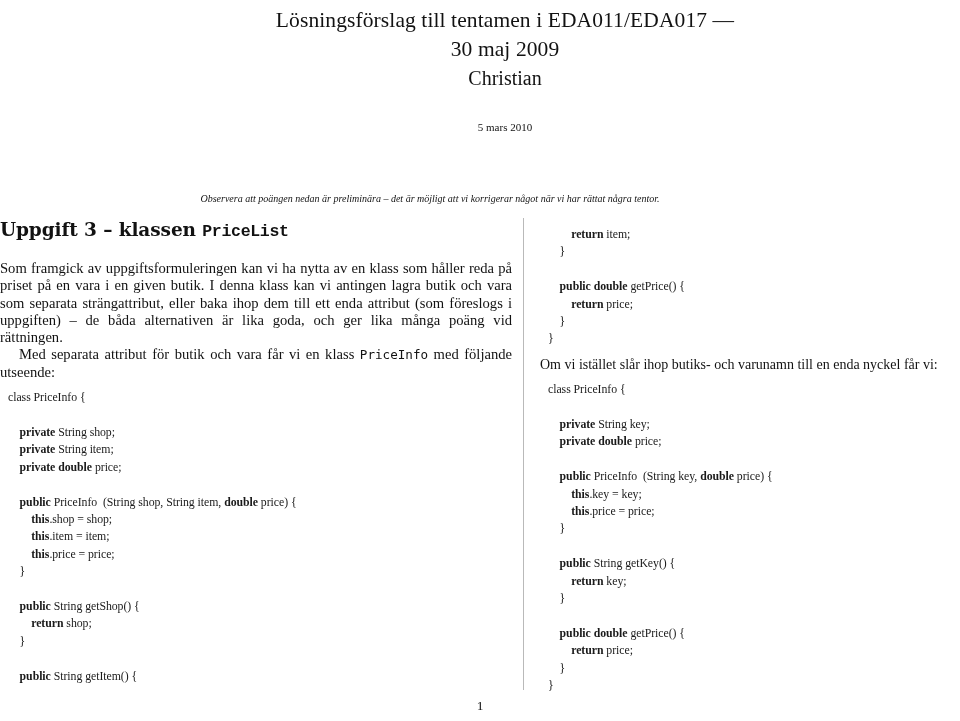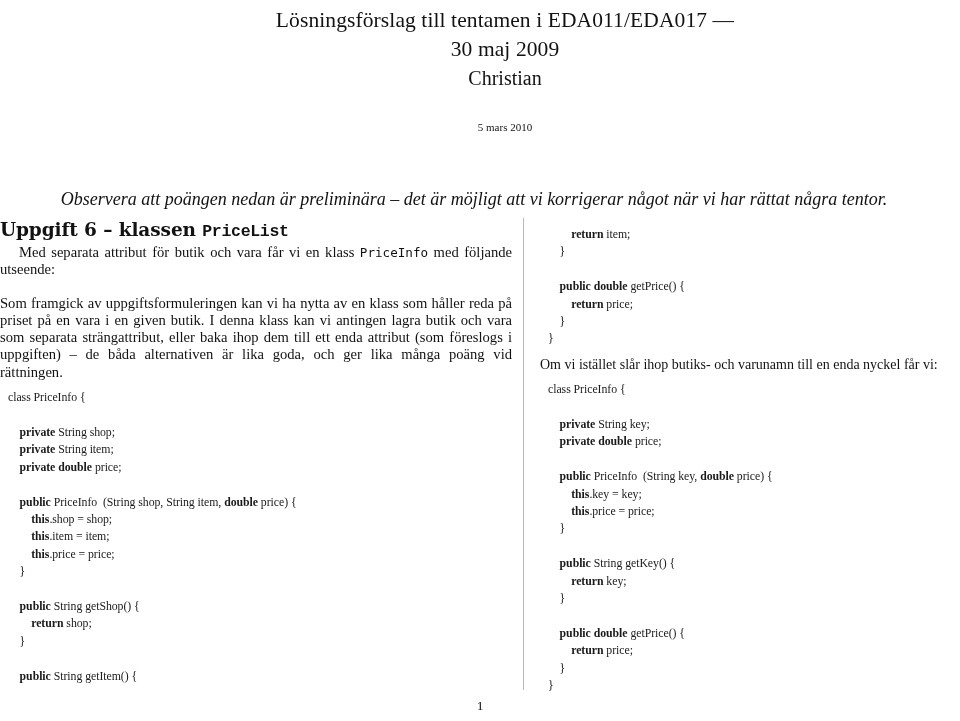--- a/index.html
+++ b/index.html
@@ -48,23 +48,22 @@
   }
 
   
   .notice {
     position: absolute;
     left: 0;
     top: 190px;
     width: 860px;
     text-align: center;
     font-style: italic;
-    font-size: 18px;
+    font-size: 10px;
     line-height: 18px;
-    margin-left: 44px;
   }
 
   
   .col-left {
     position: absolute;
     left: 0px;
     top: 218px;
     width: 512px;
   }
   .col-right {
@@ -152,25 +151,25 @@
     <div class="title-line">30 maj 2009</div>
     <div class="author">Christian</div>
     <div class="docdate">5 mars 2010</div>
   </div>
 
   <div class="notice">Observera att poängen nedan är preliminära – det är möjligt att vi korrigerar något när vi har rättat några tentor.</div>
 
   <div class="vrule"></div>
 
   <div class="col-left">
-    <h2 class="section"><span>Uppgift 6 – klassen </span><span class="mono">PriceList</span></h2>
+    <h2 class="section"><span>Uppgift 3 – klassen </span><span class="mono">PriceList</span></h2>
+
+    <p class="body first">Som framgick av uppgiftsformuleringen kan vi ha nytta av en klass som håller reda på priset på en vara i en given butik. I denna klass kan vi antingen lagra butik och vara som separata strängattribut, eller baka ihop dem till ett enda attribut (som föreslogs i uppgiften) – de båda alternativen är lika goda, och ger lika många poäng vid rättningen.</p>
 
     <p class="body indent"><span>Med separata attribut för butik och vara får vi en klass </span><span class="mono">PriceInfo</span><span> med följande utseende:</span></p>
-
-    <p class="body first">Som framgick av uppgiftsformuleringen kan vi ha nytta av en klass som håller reda på priset på en vara i en given butik. I denna klass kan vi antingen lagra butik och vara som separata strängattribut, eller baka ihop dem till ett enda attribut (som föreslogs i uppgiften) – de båda alternativen är lika goda, och ger lika många poäng vid rättningen.</p>
 
     <pre class="code">class PriceInfo {
 
     <b>private</b> String shop;
     <b>private</b> String item;
     <b>private</b> <b>double</b> price;
 
     <b>public</b> PriceInfo  (String shop, String item, <b>double</b> price) {
         <b>this</b>.shop = shop;
         <b>this</b>.item = item;

